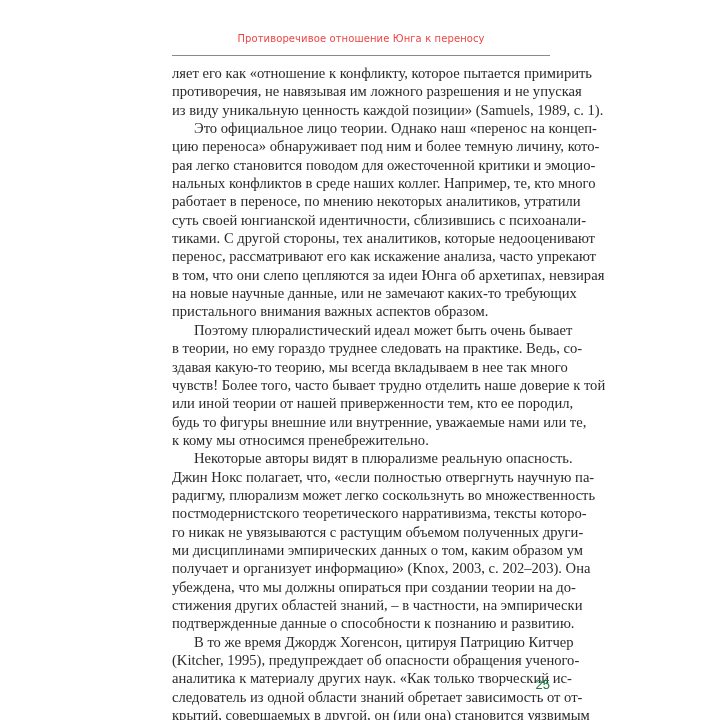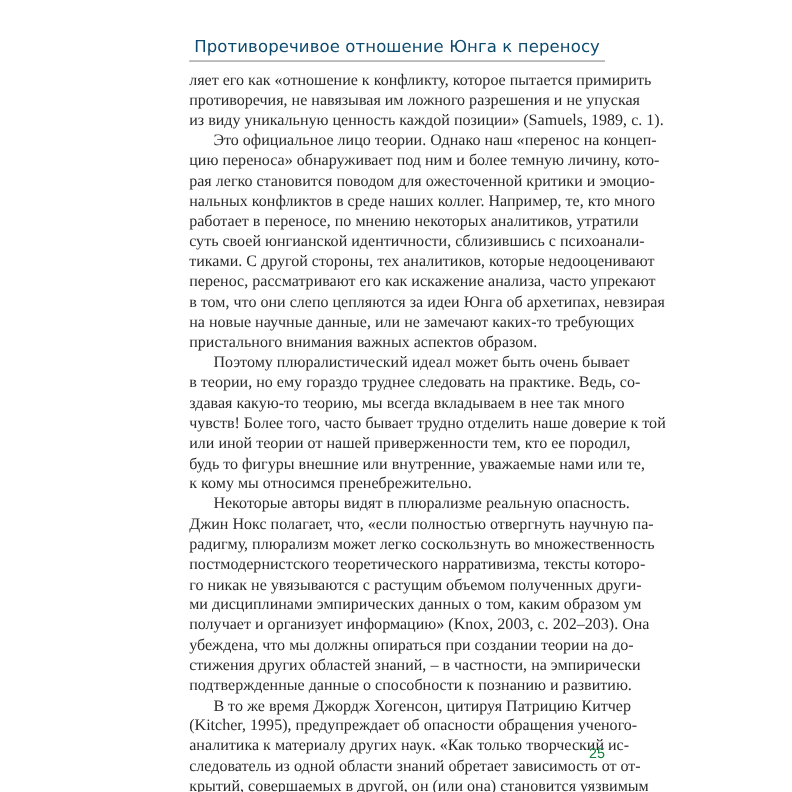--- a/index.html
+++ b/index.html
@@ -19,22 +19,22 @@
       width: 720px; height: 720px;
       background: #ffffff;
     }
     .running-head {
       position: absolute;
       left: 172px;
       width: 378px;
       top: 33px;
       text-align: center;
       font-family: "DejaVu Sans", sans-serif;
-      font-size: 15px;
-      color: #0c4a6e;
+      font-size: 10px;
+      color: #ef4444;
       letter-spacing: 0.1px;
     }
     .head-rule {
       position: absolute;
       left: 172px;
       width: 378px;
       top: 55px;
       height: 0;
       border-top: 1px solid #8a8a8a;
     }

